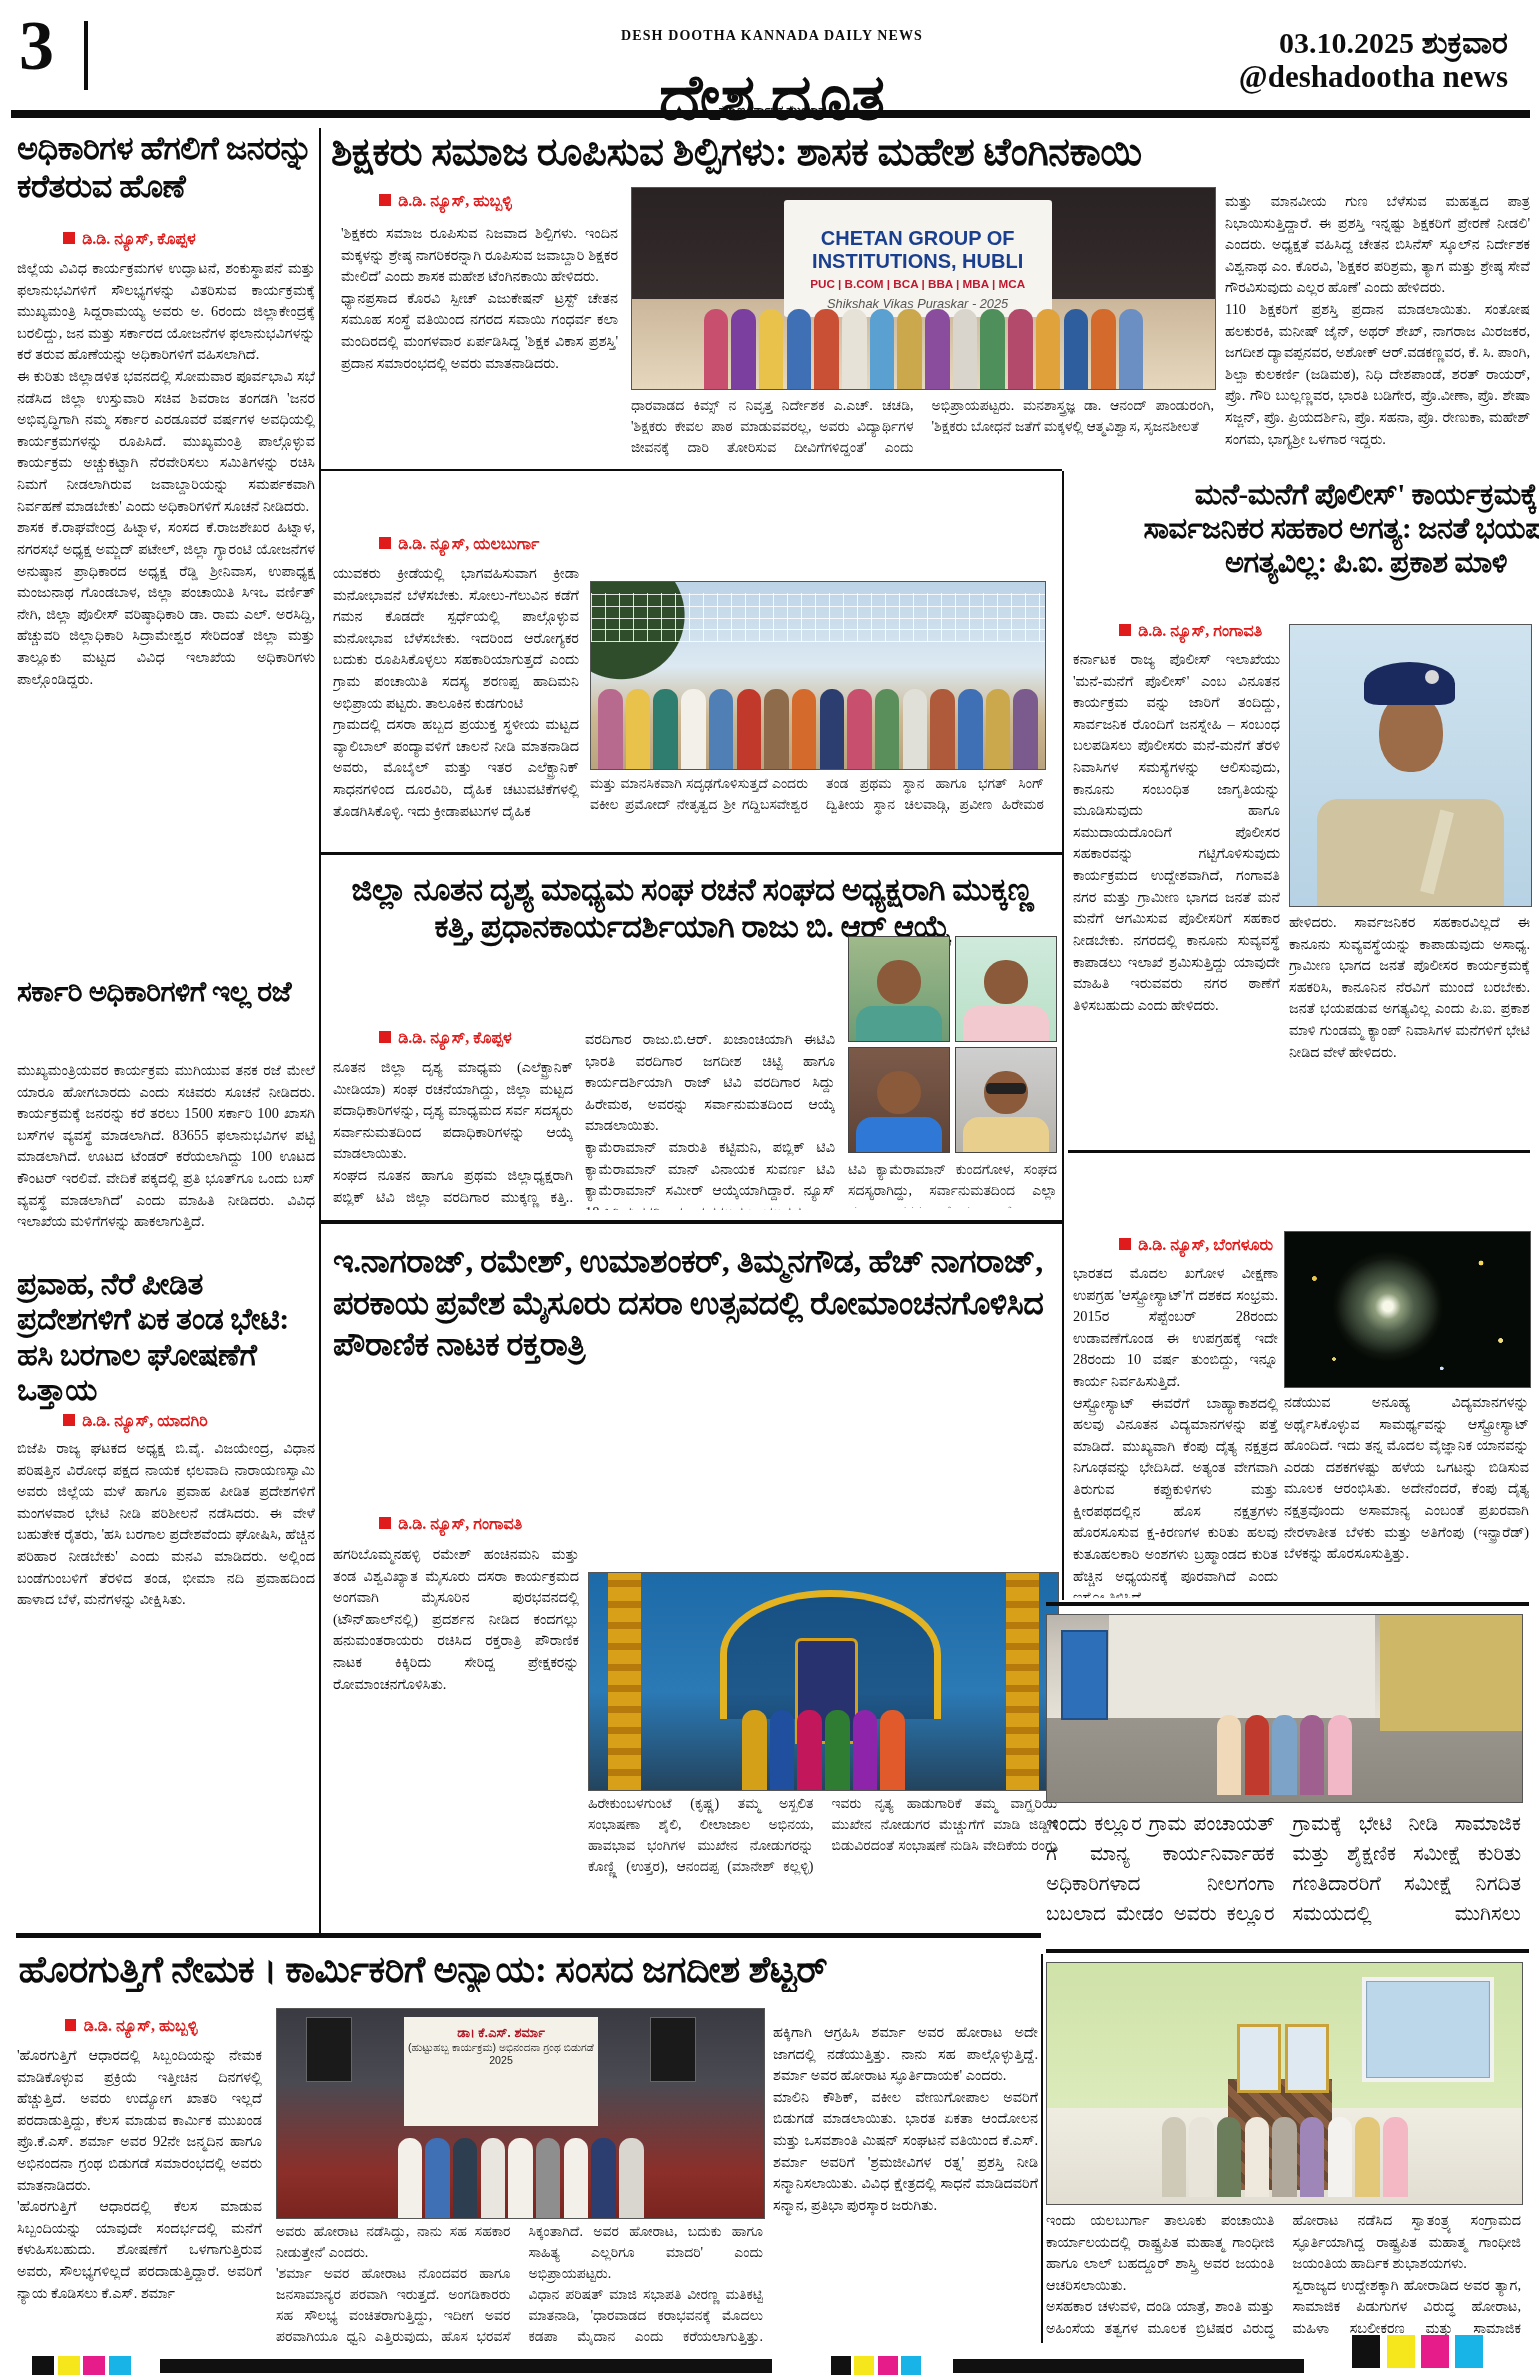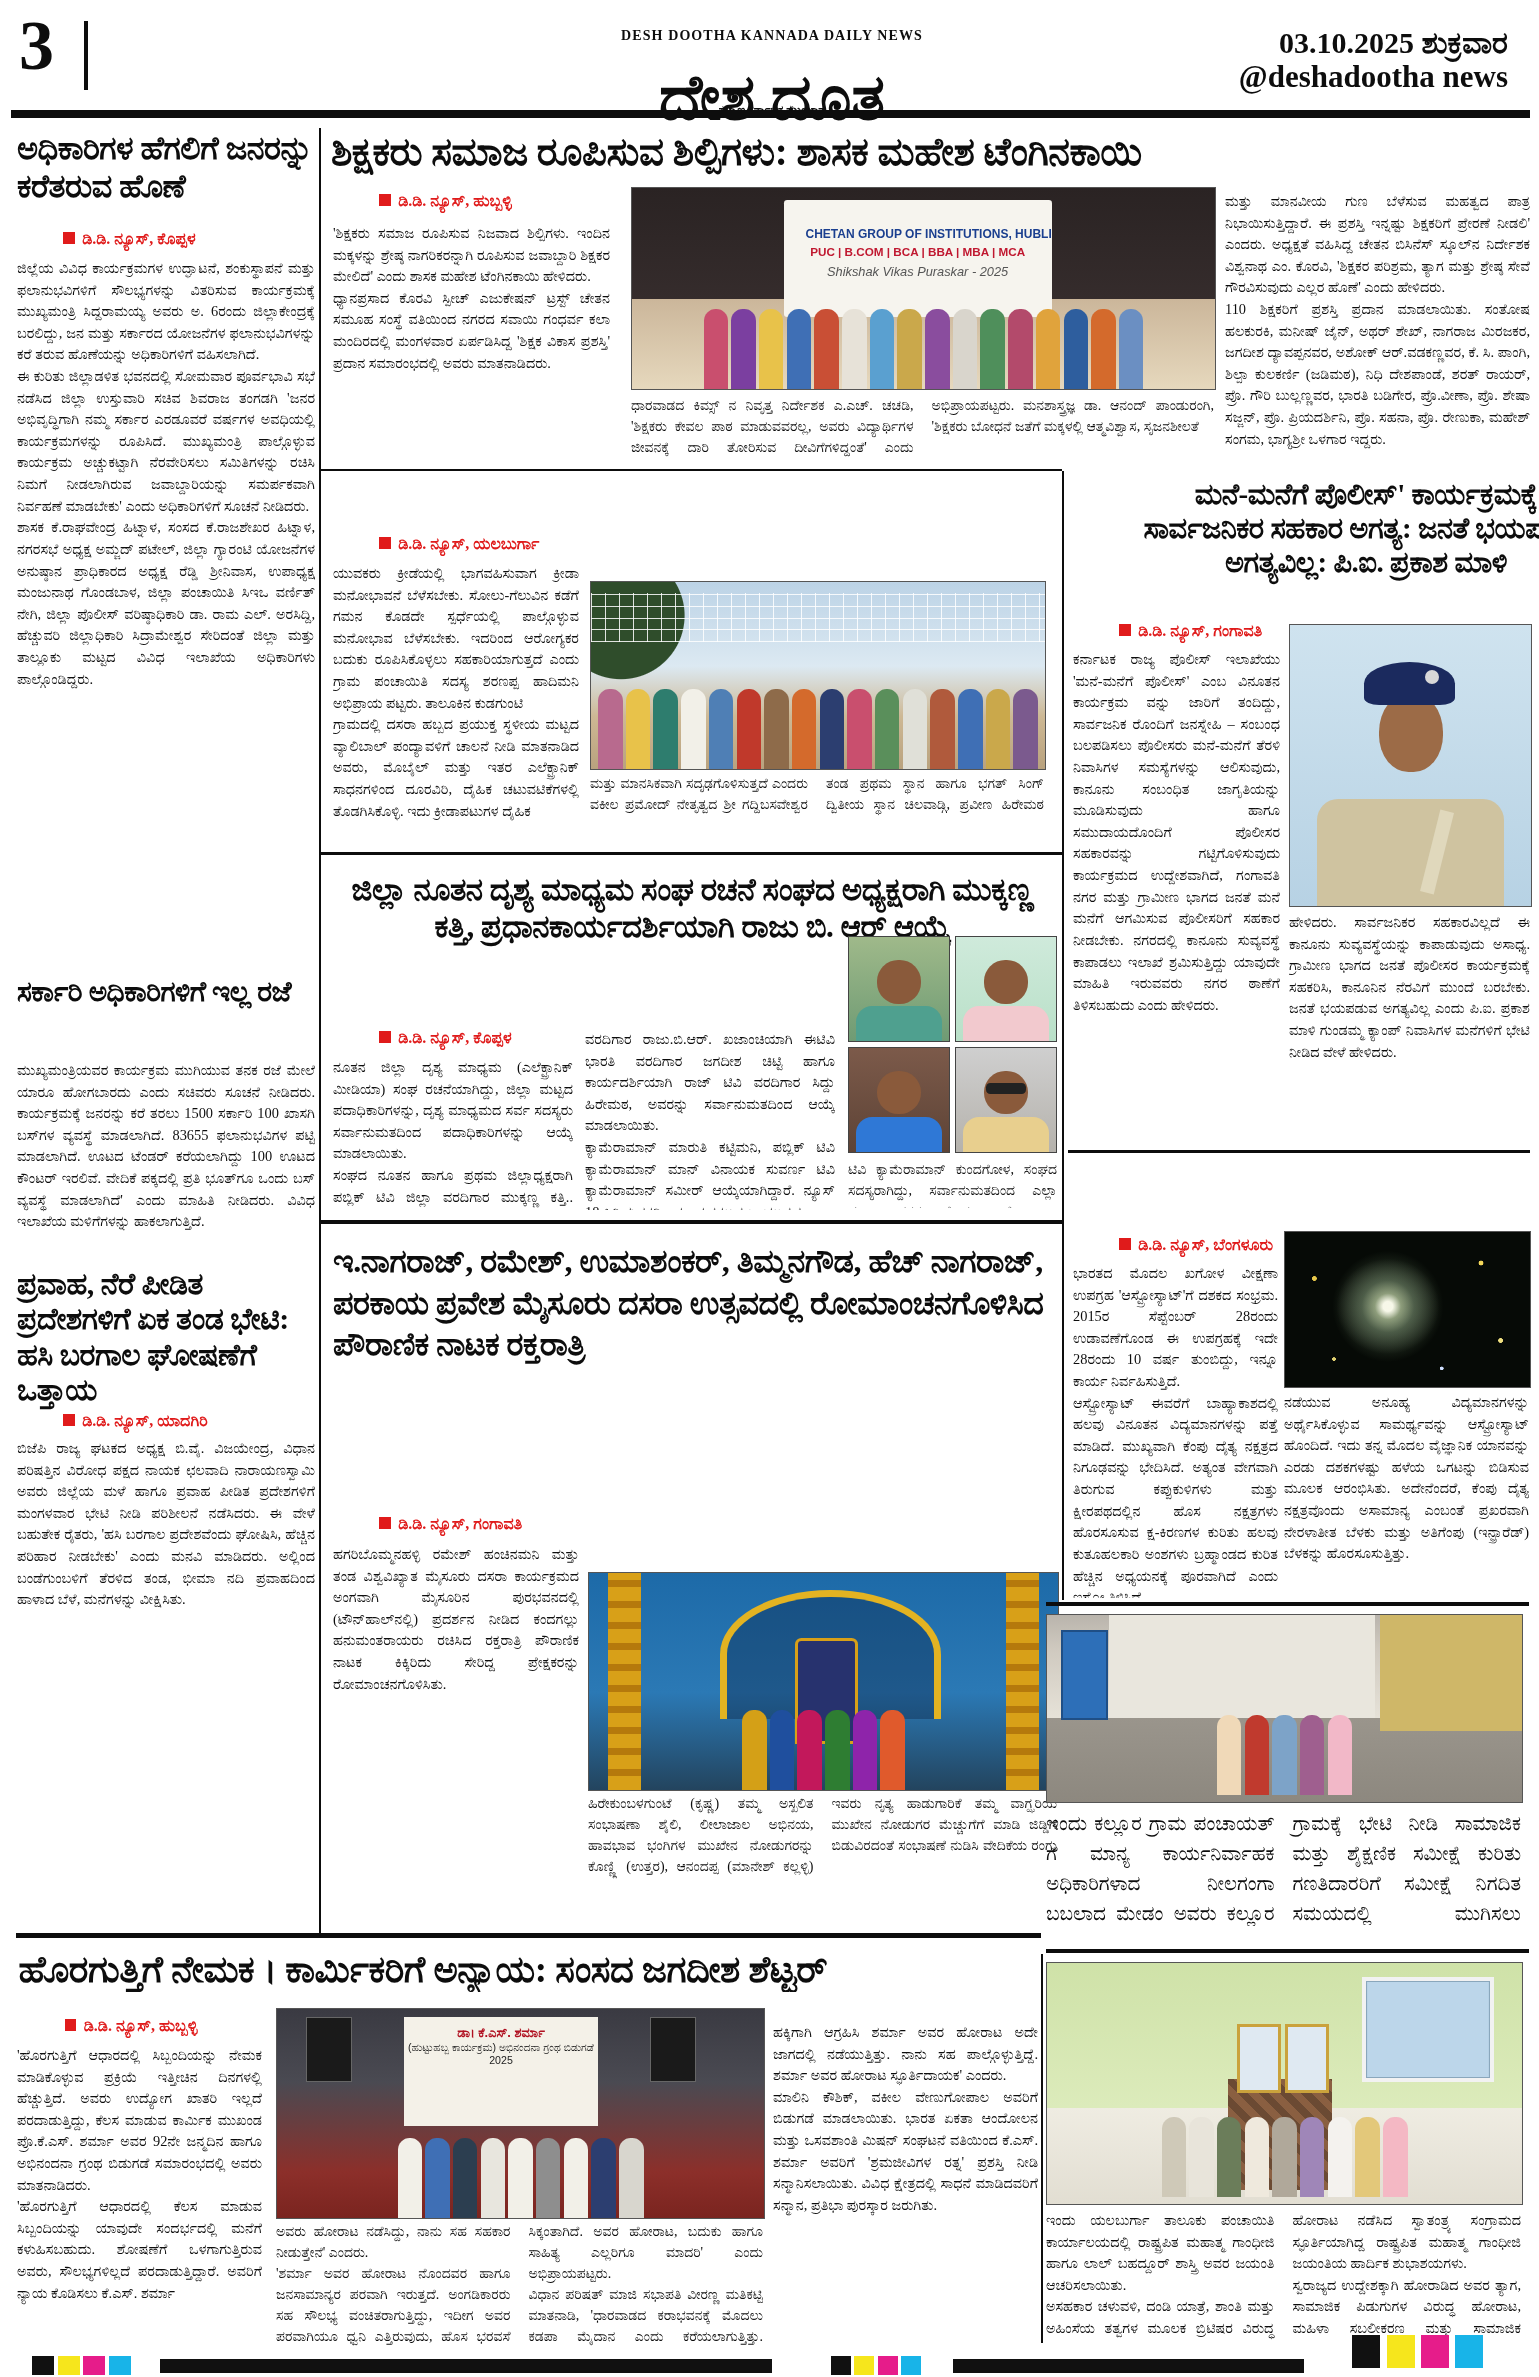--- a/index.html
+++ b/index.html
@@ -17,21 +17,21 @@
   .center{text-align:center;}
   
   .photo{position:absolute;overflow:hidden;border:0.5px solid #555;}
   .person{display:inline-block;width:24.5px;height:80px;border-radius:11.7px 11.7px 0 0;margin:0 1.6px;position:relative;vertical-align:bottom;}
   .person::before{content:"";position:absolute;top:-18px;left:4.3px;width:16px;height:16px;border-radius:50%;background:#8a5a3b;}
   .people-row{position:absolute;left:0;right:0;bottom:0;text-align:center;white-space:nowrap;overflow:hidden;}
   
   .ph-teachers{background:linear-gradient(#2a2323 0%,#352c2c 55%,#cbb69a 55%,#e6d8bd 100%);}
   .ph-teachers .banner{position:absolute;left:26%;top:6%;width:46%;height:58%;background:#f6f4ee;border-radius:3.2px;
       color:#1b3f8f;text-align:center;font-family:"Liberation Sans",sans-serif;overflow:hidden;}
-  .ph-teachers .banner .b1{font-weight:bold;font-size:12px;margin-top:27px;color:#1b3f8f;text-align:right;}
+  .ph-teachers .banner .b1{font-weight:bold;font-size:20px;margin-top:27px;color:#1b3f8f;}
   .ph-teachers .banner .b2{font-weight:bold;font-size:11.7px;color:#c01830;margin-top:4.3px;}
   .ph-teachers .banner .b3{font-style:italic;font-size:12.8px;color:#555;margin-top:5.3px;}
   .ph-teachers .logo{position:absolute;left:28%;top:10%;width:28px;height:28px;border-radius:50%;border:3.2px solid #2a7ab8;background:#fff;}
   
   .ph-volley{background:linear-gradient(#bcd3e6 0%,#dce9f2 45%,#cdb894 72%,#b9a27e 100%);}
   .ph-volley .net{position:absolute;left:0;top:6%;width:100%;height:26%;
       background:repeating-linear-gradient(90deg,rgba(255,255,255,.85) 0 1.1px,transparent 1.1px 14px),
                  repeating-linear-gradient(0deg,rgba(255,255,255,.85) 0 1.1px,transparent 1.1px 11.7px);}
   .ph-volley .tree{position:absolute;left:0;top:0;width:22%;height:60%;background:radial-gradient(circle at 30% 30%,#2f4d2b 0 60%,transparent 61%);}
   
@@ -118,21 +118,21 @@
 
   <div class="abs h-main" style="left:17px;top:975px;width:298px;font-size:28px;">ಸರ್ಕಾರಿ ಅಧಿಕಾರಿಗಳಿಗೆ ಇಲ್ಲ ರಜೆ</div>
   <div class="abs bodytext" style="left:17px;top:1060px;width:298px;height:200px;">ಮುಖ್ಯಮಂತ್ರಿಯವರ ಕಾರ್ಯಕ್ರಮ ಮುಗಿಯುವ ತನಕ ರಜೆ ಮೇಲೆ ಯಾರೂ ಹೋಗಬಾರದು ಎಂದು ಸಚಿವರು ಸೂಚನೆ ನೀಡಿದರು. ಕಾರ್ಯಕ್ರಮಕ್ಕೆ ಜನರನ್ನು ಕರೆ ತರಲು 1500 ಸರ್ಕಾರಿ 100 ಖಾಸಗಿ ಬಸ್‌ಗಳ ವ್ಯವಸ್ಥೆ ಮಾಡಲಾಗಿದೆ. 83655 ಫಲಾನುಭವಿಗಳ ಪಟ್ಟಿ ಮಾಡಲಾಗಿದೆ. ಊಟದ ಟೆಂಡರ್ ಕರೆಯಲಾಗಿದ್ದು 100 ಊಟದ ಕೌಂಟರ್ ಇರಲಿವೆ. ವೇದಿಕೆ ಪಕ್ಕದಲ್ಲಿ ಪ್ರತಿ ಭೂತ್‌ಗೂ ಒಂದು ಬಸ್ ವ್ಯವಸ್ಥೆ ಮಾಡಲಾಗಿದೆ' ಎಂದು ಮಾಹಿತಿ ನೀಡಿದರು. ವಿವಿಧ ಇಲಾಖೆಯ ಮಳಿಗೆಗಳನ್ನು ಹಾಕಲಾಗುತ್ತಿದೆ.</div>
 
   <div class="abs h-main" style="left:17px;top:1266px;width:298px;font-size:30px;">ಪ್ರವಾಹ, ನೆರೆ ಪೀಡಿತ ಪ್ರದೇಶಗಳಿಗೆ ಏಕ ತಂಡ ಭೇಟಿ: ಹಸಿ ಬರಗಾಲ ಘೋಷಣೆಗೆ ಒತ್ತಾಯ</div>
   <div class="abs byline" style="left:17px;top:1412px;"><span class="sq"></span><span>ಡಿ.ಡಿ. ನ್ಯೂಸ್, ಯಾದಗಿರಿ</span></div>
   <div class="abs bodytext" style="left:17px;top:1438px;width:298px;height:447px;">ಬಿಜೆಪಿ ರಾಜ್ಯ ಘಟಕದ ಅಧ್ಯಕ್ಷ ಬಿ.ವೈ. ವಿಜಯೇಂದ್ರ, ವಿಧಾನ ಪರಿಷತ್ತಿನ ವಿರೋಧ ಪಕ್ಷದ ನಾಯಕ ಛಲವಾದಿ ನಾರಾಯಣಸ್ವಾಮಿ ಅವರು ಜಿಲ್ಲೆಯ ಮಳೆ ಹಾಗೂ ಪ್ರವಾಹ ಪೀಡಿತ ಪ್ರದೇಶಗಳಿಗೆ ಮಂಗಳವಾರ ಭೇಟಿ ನೀಡಿ ಪರಿಶೀಲನೆ ನಡೆಸಿದರು. ಈ ವೇಳೆ ಬಹುತೇಕ ರೈತರು, 'ಹಸಿ ಬರಗಾಲ ಪ್ರದೇಶವೆಂದು ಘೋಷಿಸಿ, ಹೆಚ್ಚಿನ ಪರಿಹಾರ ನೀಡಬೇಕು' ಎಂದು ಮನವಿ ಮಾಡಿದರು. ಅಲ್ಲಿಂದ ಬಂಡೆಗುಂಬಳಿಗೆ ತೆರಳಿದ ತಂಡ, ಭೀಮಾ ನದಿ ಪ್ರವಾಹದಿಂದ ಹಾಳಾದ ಬೆಳೆ, ಮನೆಗಳನ್ನು ವೀಕ್ಷಿಸಿತು.</div>
 
   <div class="abs h-main nowrap" style="left:331px;top:129px;width:1198px;font-size:39px;">ಶಿಕ್ಷಕರು ಸಮಾಜ ರೂಪಿಸುವ ಶಿಲ್ಪಿಗಳು: ಶಾಸಕ ಮಹೇಶ ಟೆಂಗಿನಕಾಯಿ</div>
   <div class="abs byline" style="left:333px;top:192px;"><span class="sq"></span><span>ಡಿ.ಡಿ. ನ್ಯೂಸ್, ಹುಬ್ಬಳ್ಳಿ</span></div>
-  <div class="abs bodytext" style="left:333px;top:223px;width:277px;height:240px;">'ಶಿಕ್ಷಕರು ಸಮಾಜ ರೂಪಿಸುವ ನಿಜವಾದ ಶಿಲ್ಪಿಗಳು. ಇಂದಿನ ಮಕ್ಕಳನ್ನು ಶ್ರೇಷ್ಠ ನಾಗರಿಕರನ್ನಾಗಿ ರೂಪಿಸುವ ಜವಾಬ್ದಾರಿ ಶಿಕ್ಷಕರ ಮೇಲಿದೆ' ಎಂದು ಶಾಸಕ ಮಹೇಶ ಟೆಂಗಿನಕಾಯಿ ಹೇಳಿದರು.
+  <div class="abs bodytext" style="left:341px;top:223px;width:277px;height:240px;">'ಶಿಕ್ಷಕರು ಸಮಾಜ ರೂಪಿಸುವ ನಿಜವಾದ ಶಿಲ್ಪಿಗಳು. ಇಂದಿನ ಮಕ್ಕಳನ್ನು ಶ್ರೇಷ್ಠ ನಾಗರಿಕರನ್ನಾಗಿ ರೂಪಿಸುವ ಜವಾಬ್ದಾರಿ ಶಿಕ್ಷಕರ ಮೇಲಿದೆ' ಎಂದು ಶಾಸಕ ಮಹೇಶ ಟೆಂಗಿನಕಾಯಿ ಹೇಳಿದರು.
 ಧ್ಯಾನಪ್ರಸಾದ ಕೊರವಿ ಸ್ಪೀಚ್ ಎಜುಕೇಷನ್ ಟ್ರಸ್ಟ್ ಚೇತನ ಸಮೂಹ ಸಂಸ್ಥೆ ವತಿಯಿಂದ ನಗರದ ಸವಾಯಿ ಗಂಧರ್ವ ಕಲಾ ಮಂದಿರದಲ್ಲಿ ಮಂಗಳವಾರ ಏರ್ಪಡಿಸಿದ್ದ 'ಶಿಕ್ಷಕ ವಿಕಾಸ ಪ್ರಶಸ್ತಿ' ಪ್ರದಾನ ಸಮಾರಂಭದಲ್ಲಿ ಅವರು ಮಾತನಾಡಿದರು.</div>
 
   <div class="photo ph-teachers" style="left:631px;top:187px;width:583px;height:201px;">
     <div class="logo"></div>
     <div class="banner">
       <div class="b1">CHETAN GROUP OF INSTITUTIONS, HUBLI</div>
       <div class="b2">PUC | B.COM | BCA | BBA | MBA | MCA</div>
       <div class="b3">Shikshak Vikas Puraskar - 2025</div>
     </div>
     <div class="people-row"><span class="person" style="background: rgb(201, 79, 110);"></span><span class="person" style="background: rgb(123, 63, 160);"></span><span class="person" style="background: rgb(232, 194, 74);"></span><span class="person" style="background: rgb(63, 111, 181);"></span><span class="person" style="background: rgb(201, 79, 53);"></span><span class="person" style="background: rgb(231, 226, 216);"></span><span class="person" style="background: rgb(90, 160, 208);"></span><span class="person" style="background: rgb(202, 168, 75);"></span><span class="person" style="background: rgb(138, 77, 158);"></span><span class="person" style="background: rgb(217, 213, 204);"></span><span class="person" style="background: rgb(79, 143, 91);"></span><span class="person" style="background: rgb(179, 74, 107);"></span><span class="person" style="background: rgb(224, 163, 60);"></span><span class="person" style="background: rgb(46, 94, 158);"></span><span class="person" style="background: rgb(212, 106, 44);"></span><span class="person" style="background: rgb(107, 143, 194);"></span></div>

